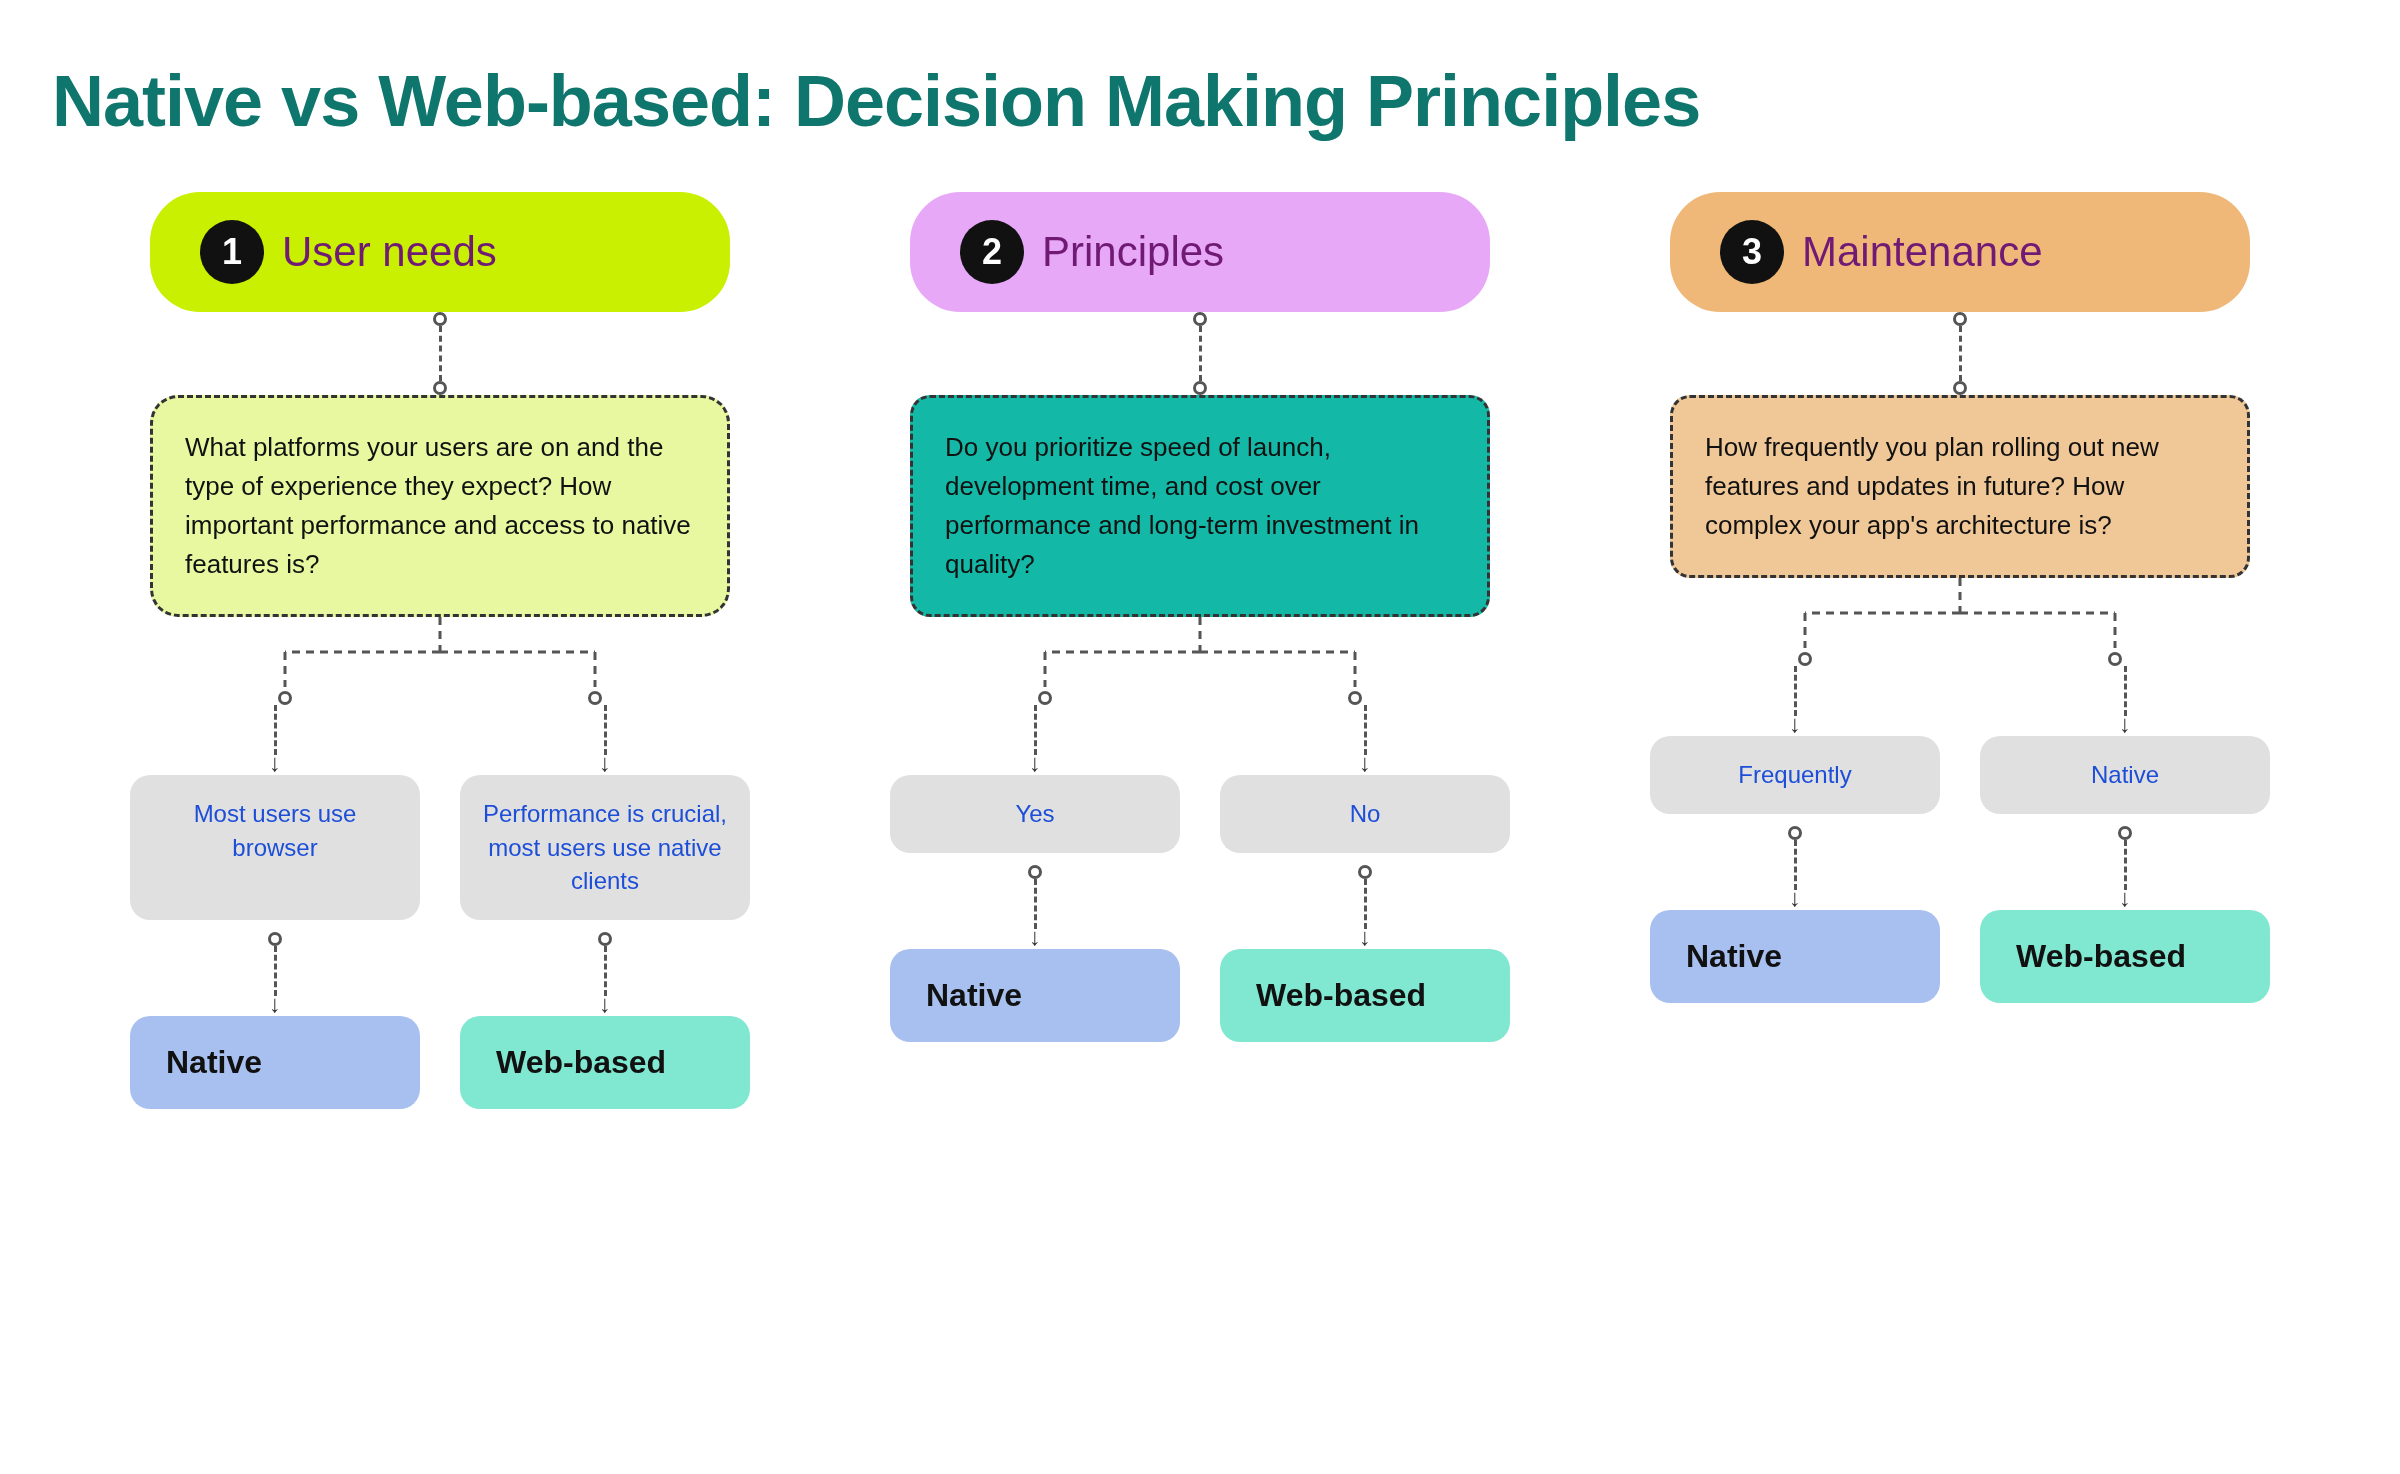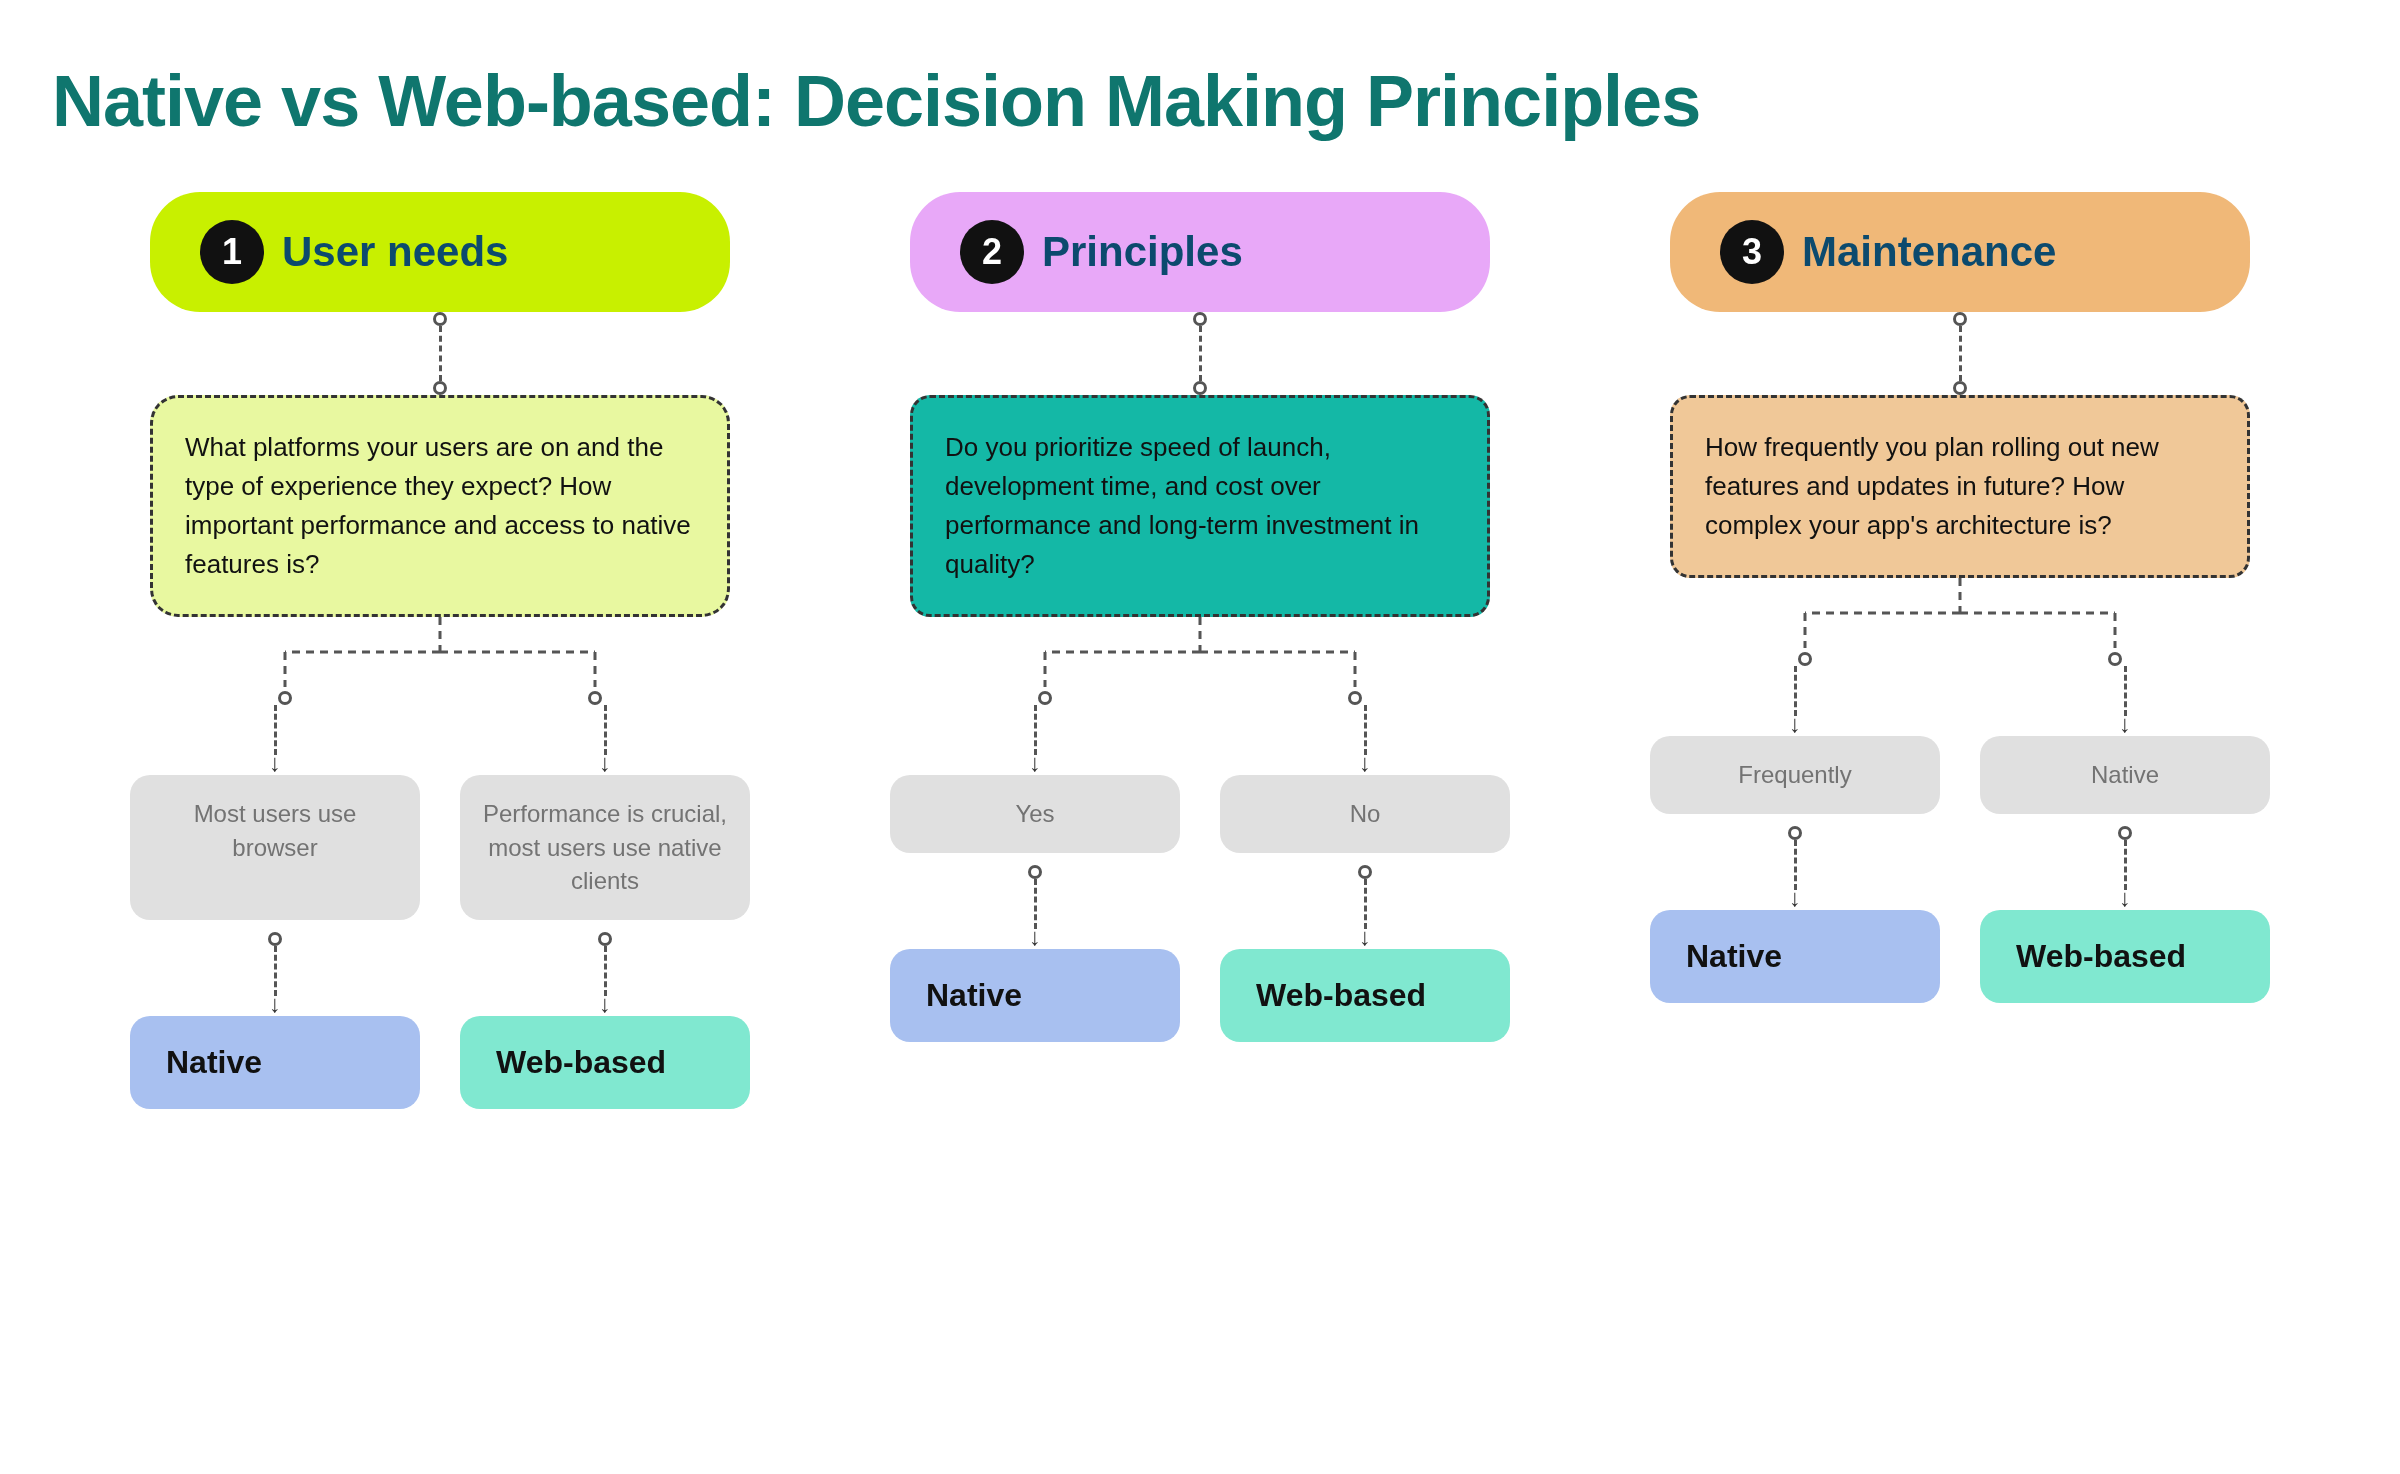--- a/index.html
+++ b/index.html
@@ -59,22 +59,22 @@
       display: flex;
       align-items: center;
       justify-content: center;
       font-size: 36px;
       font-weight: 900;
       flex-shrink: 0;
     }
 
     .header-label {
       font-size: 42px;
-      font-weight: 700;
-      color: #0c4a6e;
+      font-weight: 400;
+      color: #701a75;
     }
 
     
     .question-box {
       border: 3px dashed #333;
       border-radius: 20px;
       padding: 30px 32px;
       width: 100%;
       max-width: 580px;
       font-size: 26px;
@@ -94,21 +94,21 @@
       max-width: 620px;
     }
 
     .answer-box {
       background: #e0e0e0;
       border-radius: 20px;
       padding: 22px 20px;
       font-size: 24px;
       text-align: center;
       line-height: 1.4;
-      color: #737373;
+      color: #1d4ed8;
       flex: 1;
     }
 
     
     .result-box {
       border-radius: 20px;
       padding: 28px 36px;
       font-size: 32px;
       font-weight: 700;
       text-align: left;

